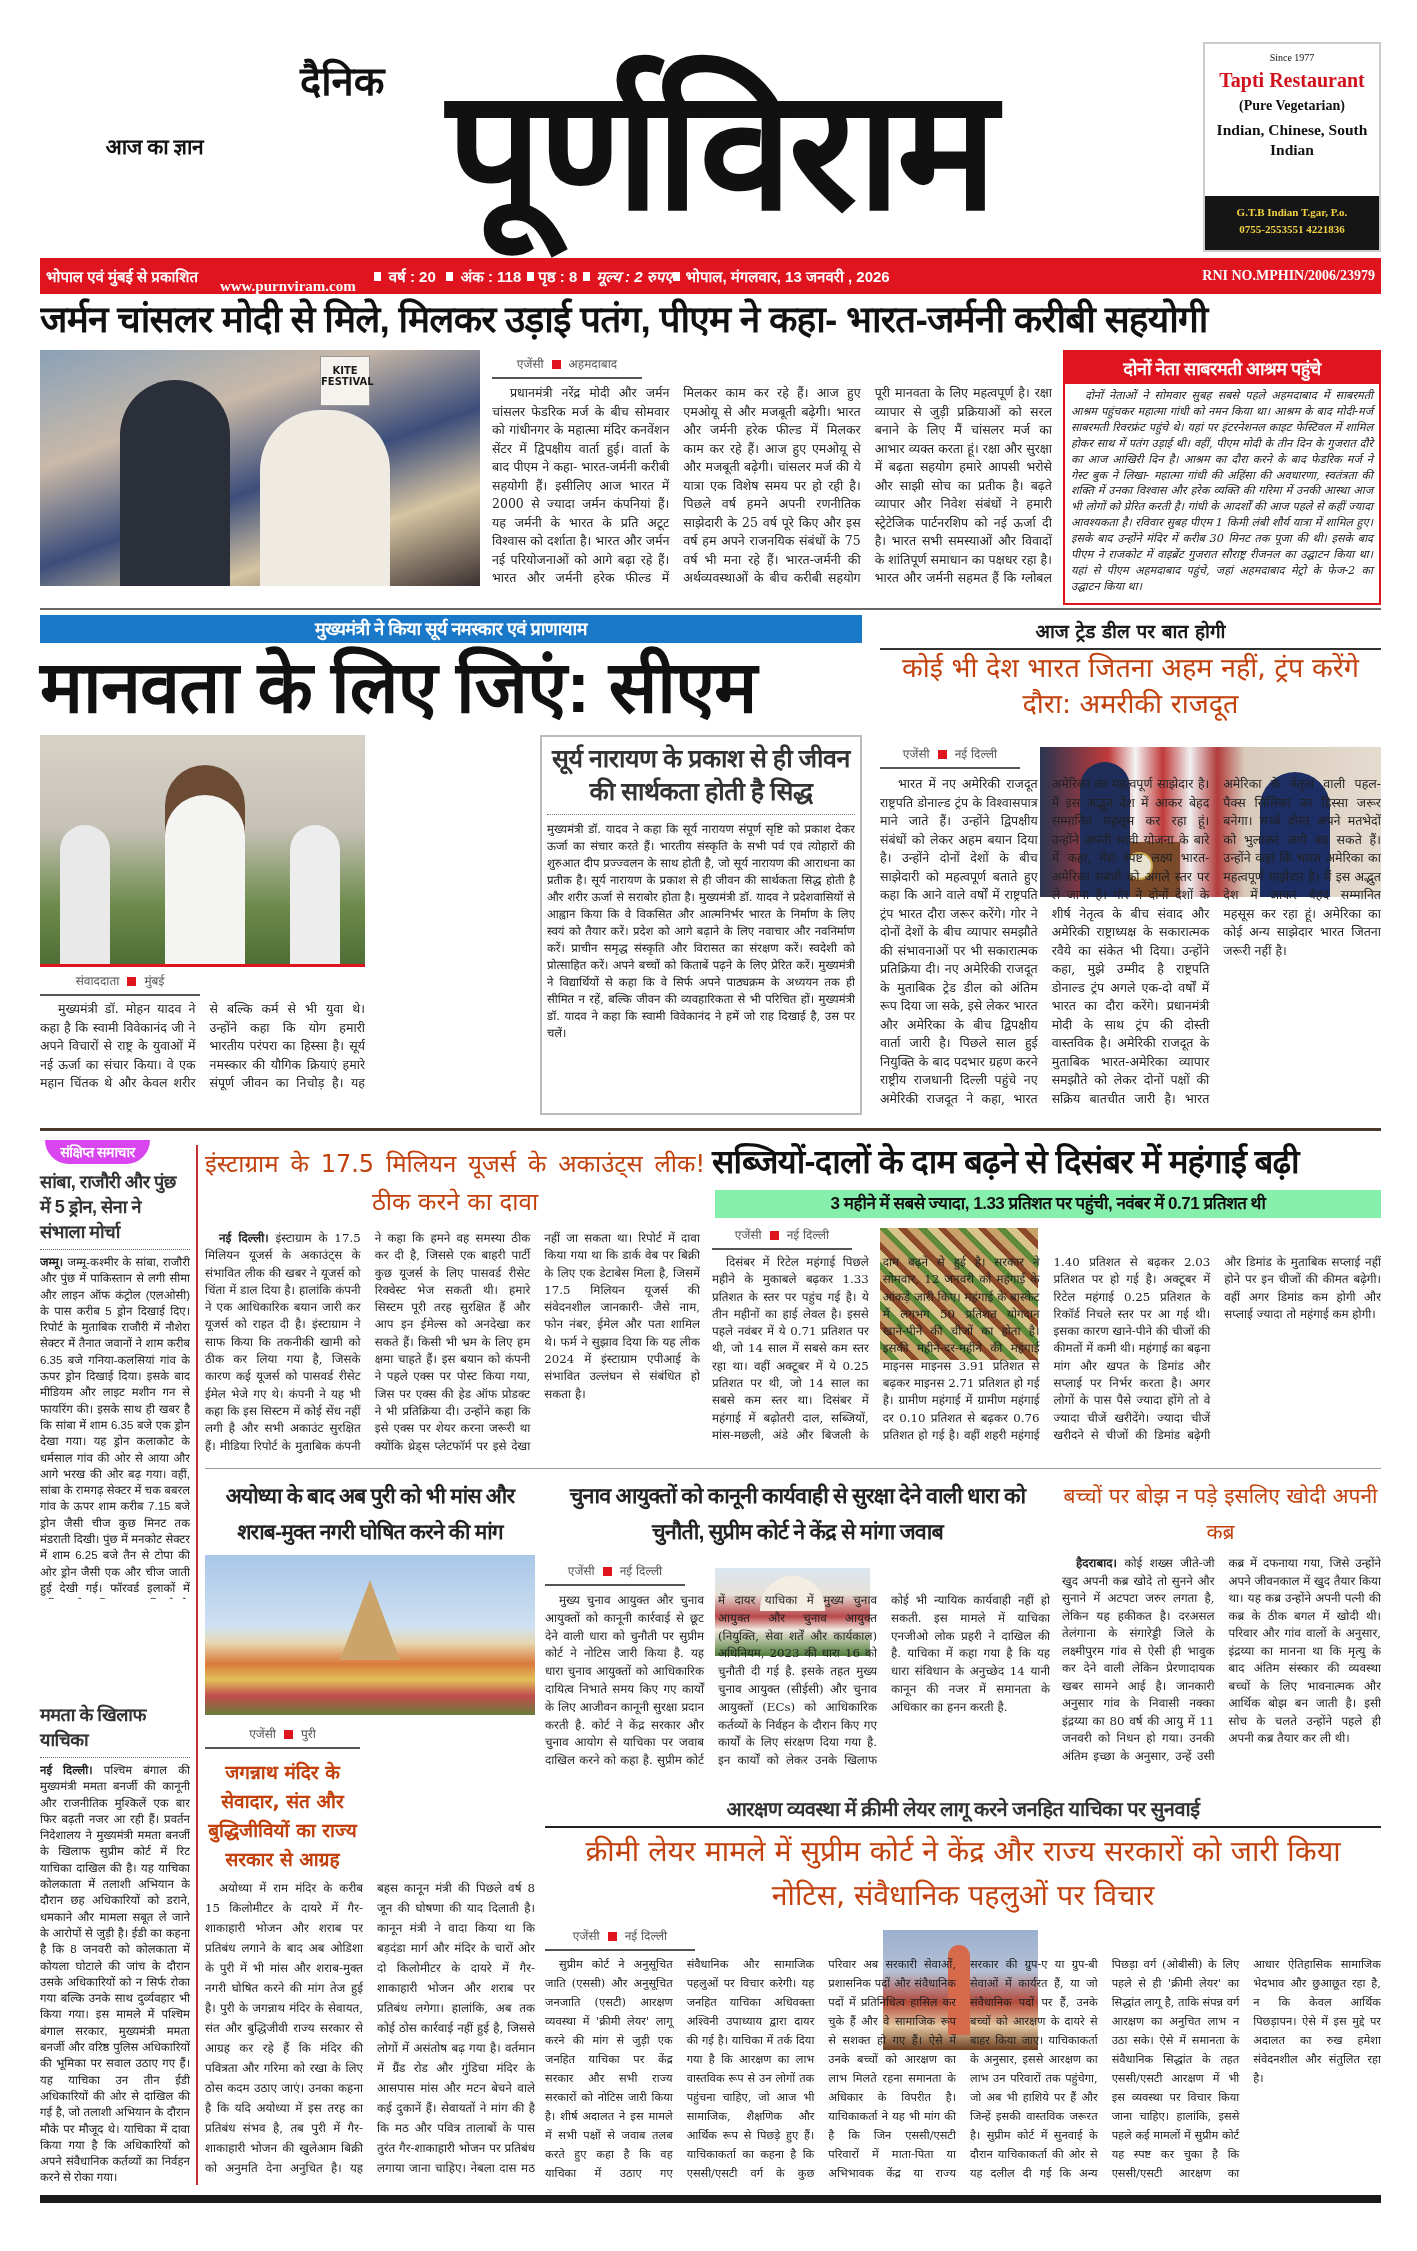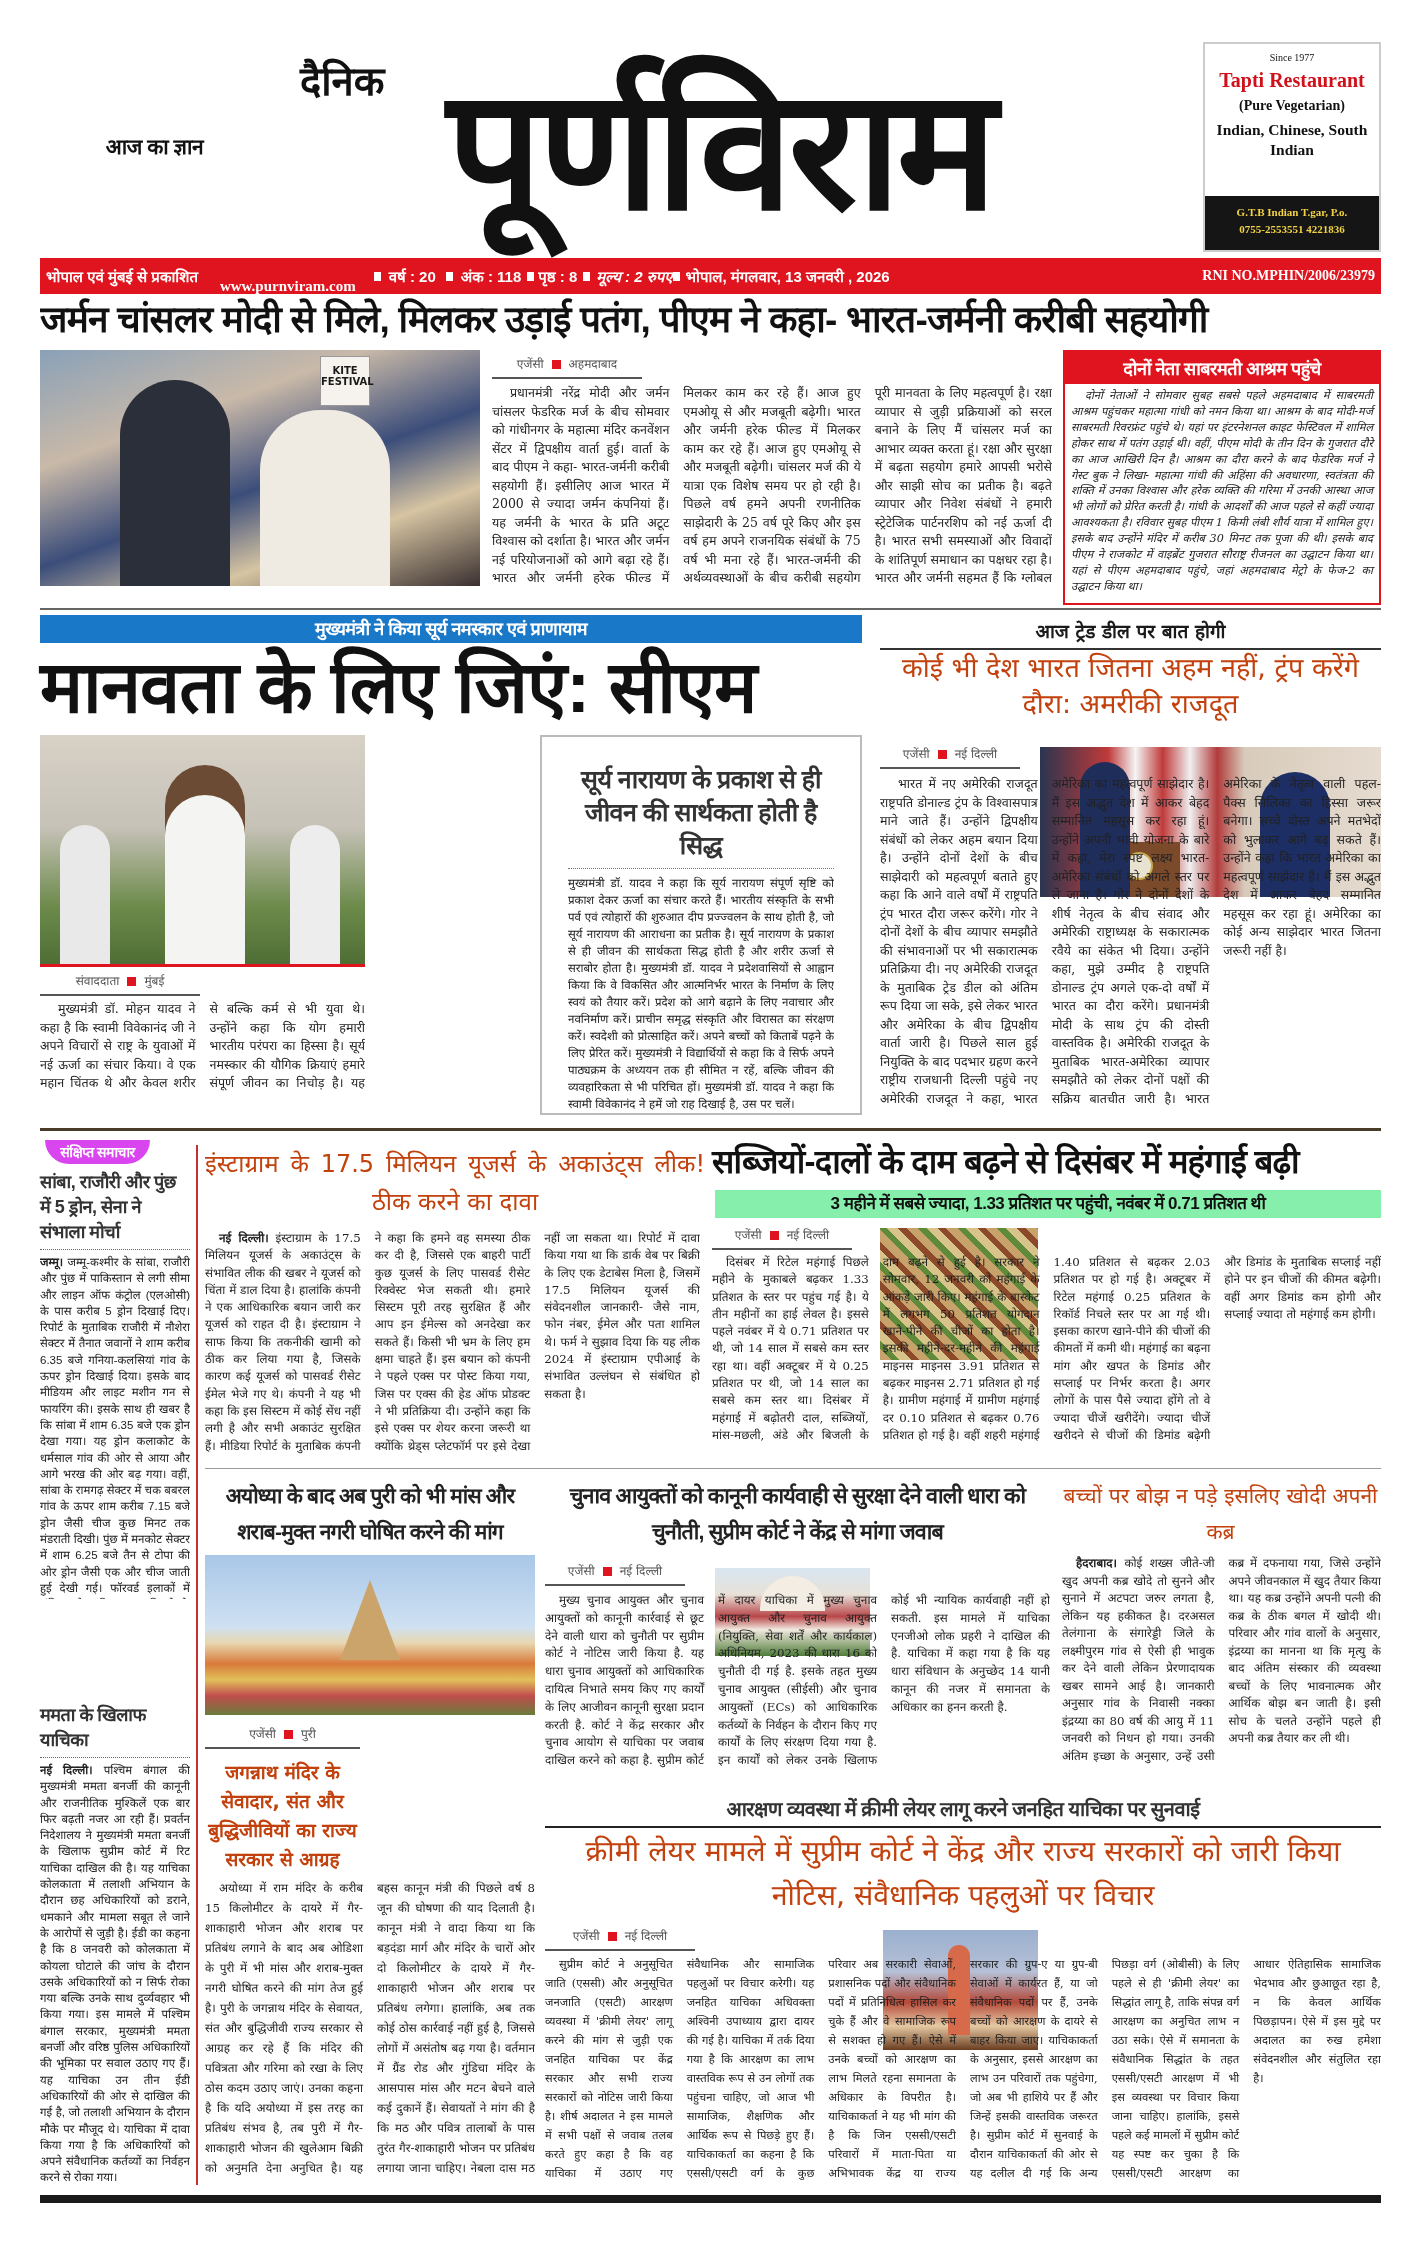--- a/index.html
+++ b/index.html
@@ -82,21 +82,21 @@
   <div style="position:absolute;left:20px;top:90px;width:50px;height:140px;background:#e9e9e9;border-radius:25px 25px 0 0;"></div>
   <div style="position:absolute;left:250px;top:90px;width:50px;height:140px;background:#ededed;border-radius:25px 25px 0 0;"></div>
 </div>
 
 <div class="abs" style="left:40px;top:972px;width:160px;">
   <div class="dateline"><span>संवाददाता</span><span class="sq"></span><span>मुंबई</span></div>
 </div>
 <div class="abs txt col" style="left:40px;top:1000px;width:325px;height:110px;column-count:2;text-indent:18px;">मुख्यमंत्री डॉ. मोहन यादव ने कहा है कि स्वामी विवेकानंद जी ने अपने विचारों से राष्ट्र के युवाओं में नई ऊर्जा का संचार किया। वे एक महान चिंतक थे और केवल शरीर से बल्कि कर्म से भी युवा थे। उन्होंने कहा कि योग हमारी भारतीय परंपरा का हिस्सा है। सूर्य नमस्कार की यौगिक क्रियाएं हमारे संपूर्ण जीवन का निचोड़ है। यह केवल एक शारीरिक व्यायाम नहीं है, बल्कि हमारे जीवन को सामान्यता से उत्कृष्टता की ओर लेकर जाने का बड़ा माध्यम है। हम रोजाना सूर्य नमस्कार में समाहित 12 योग क्रियाओं के जरिए ही अपने शरीर को निरोगी बनाकर सुखी रह सकते हैं। मुख्यमंत्री डॉ. यादव सोमवार को राष्ट्रीय युवा दिवस (12 जनवरी) के अवसर पर भोपाल के शासकीय सुभाष उत्कृष्ट उच्चतर माध्यमिक विद्यालय में आयोजित राज्य स्तरीय सामूहिक सूर्य नमस्कार एवं प्राणायाम कार्यक्रम को संबोधित कर रहे थे। मुख्यमंत्री डॉ. यादव ने योगाचार्यों के मार्गदर्शन में सुभाष स्कूल के सभी बच्चों के साथ सूर्य नमस्कार के 12-12 क्रियाओं के तीन चक्र और प्राणायाम भी किया। उन्होंने कहा कि योग शरीर ही अपनी संस्कृति का अभिन्न अंग है। इससे पहले मुख्यमंत्री डॉ. यादव एवं अन्य अतिथियों ने दीप प्रज्ज्वलन और माँ सरस्वती एवं स्वामी विवेकानंद के चित्र पर माल्यार्पण कर कार्यक्रम का विधिवत शुभारंभ किया।</div>
 <div class="abs txt" style="left:375px;top:735px;width:150px;height:380px;"></div>
 
-<div class="abs" style="left:540px;top:735px;width:322px;height:380px;border:2px solid #bbb;padding:26px;">
+<div class="abs" style="left:540px;top:735px;width:322px;height:380px;border:2px solid #bbb;padding:5px;">
   <div class="cond" style="font-size:25px;line-height:33px;color:#333;text-align:center;border-bottom:1px dotted #777;padding-bottom:6px;">सूर्य नारायण के प्रकाश से ही जीवन की सार्थकता होती है सिद्ध</div>
   <div class="txt" style="font-size:11.5px;line-height:17px;margin-top:6px;height:280px;">मुख्यमंत्री डॉ. यादव ने कहा कि सूर्य नारायण संपूर्ण सृष्टि को प्रकाश देकर ऊर्जा का संचार करते हैं। भारतीय संस्कृति के सभी पर्व एवं त्योहारों की शुरुआत दीप प्रज्ज्वलन के साथ होती है, जो सूर्य नारायण की आराधना का प्रतीक है। सूर्य नारायण के प्रकाश से ही जीवन की सार्थकता सिद्ध होती है और शरीर ऊर्जा से सराबोर होता है। मुख्यमंत्री डॉ. यादव ने प्रदेशवासियों से आह्वान किया कि वे विकसित और आत्मनिर्भर भारत के निर्माण के लिए स्वयं को तैयार करें। प्रदेश को आगे बढ़ाने के लिए नवाचार और नवनिर्माण करें। प्राचीन समृद्ध संस्कृति और विरासत का संरक्षण करें। स्वदेशी को प्रोत्साहित करें। अपने बच्चों को किताबें पढ़ने के लिए प्रेरित करें। मुख्यमंत्री ने विद्यार्थियों से कहा कि वे सिर्फ अपने पाठ्यक्रम के अध्ययन तक ही सीमित न रहें, बल्कि जीवन की व्यवहारिकता से भी परिचित हों। मुख्यमंत्री डॉ. यादव ने कहा कि स्वामी विवेकानंद ने हमें जो राह दिखाई है, उस पर चलें।</div>
 </div>
 
 <div class="abs" style="left:880px;top:618px;width:501px;text-align:center;font-family:'DejaVu Sans',sans-serif;font-weight:bold;font-size:19px;border-bottom:2px solid #333;padding-bottom:4px;">आज ट्रेड डील पर बात होगी</div>
 <div class="abs hl-light" style="left:880px;top:650px;width:501px;font-size:27px;line-height:36px;">कोई भी देश भारत जितना अहम नहीं, ट्रंप करेंगे दौरा: अमरीकी राजदूत</div>
 
 <div class="abs" style="left:880px;top:745px;width:140px;">
   <div class="dateline"><span>एजेंसी</span><span class="sq"></span><span>नई दिल्ली</span></div>
 </div>

